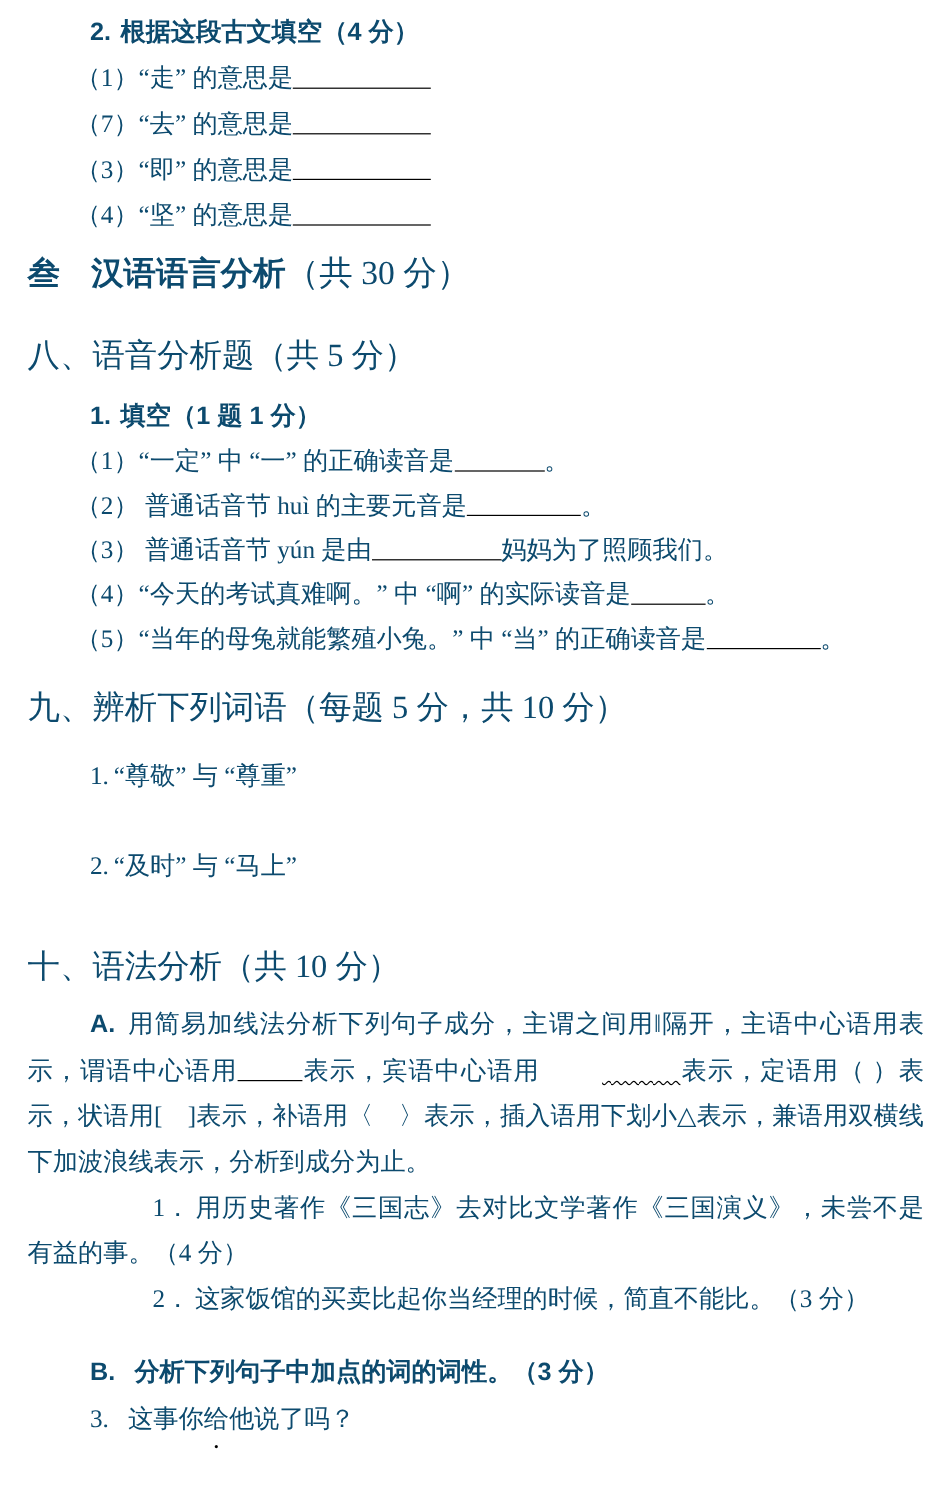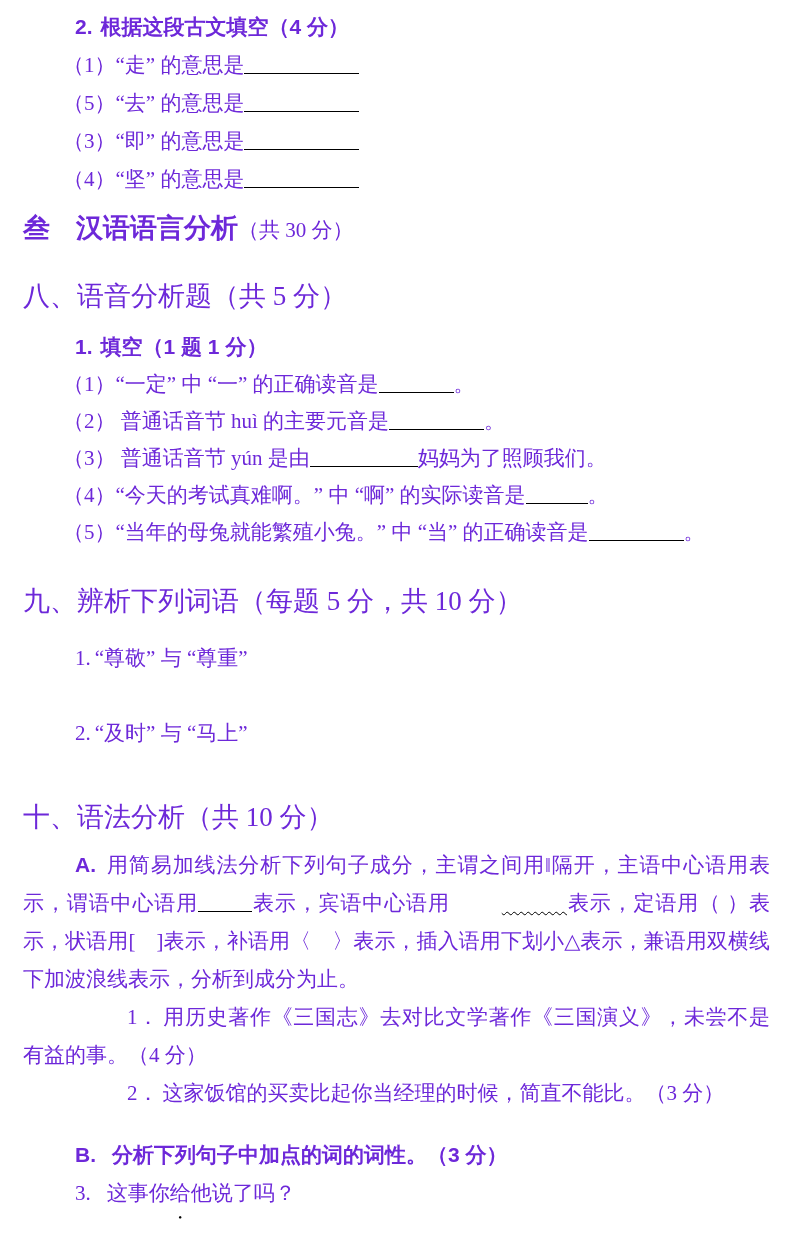--- a/index.html
+++ b/index.html
@@ -2,41 +2,41 @@
 <html><head>
 <meta charset="utf-8">
 <style>
   * { margin: 0; padding: 0; box-sizing: border-box; }
   html, body { background: #ffffff; }
   body { width: 792px; height: 1238px; overflow: hidden; }
   .page {
     width: 792px; height: 1238px;
     padding: 8px 22px 0 23px;
     font-family: "Liberation Serif", "DejaVu Serif", serif;
-    font-size: 21px; color: #6d28d9;
+    font-size: 21px; color: #0c4a6e;
   }
   .line { line-height: 38px; white-space: nowrap; }
   .bold-sans { font-family: "Liberation Sans", "DejaVu Sans", sans-serif; font-weight: bold; }
   .ml52 { margin-left: 52px; }
   .ml40 { margin-left: 40px; }
   .label-gap { display: inline-block; margin-right: 8px; }
   .label-gap-wide { display: inline-block; margin-right: 16px; }
   .label-gap-sm { display: inline-block; margin-right: 4px; }
 
   
   .part-heading { margin-top: 8px; line-height: 44px; white-space: nowrap; }
   .part-num, .part-title { font-family: "Liberation Sans", "DejaVu Sans", sans-serif; font-weight: bold; font-size: 27px; }
   .part-num { margin-right: 26px; }
-  .part-score { font-size: 21px; }
+  .part-score { font-size: 28px; }
 
   
   .sec-heading { font-size: 27px; line-height: 40px; white-space: nowrap; }
   .mt24 { margin-top: 24px; }
   .mt12 { margin-top: 12px; }
-  .mt30 { margin-top: 30px; }
+  .mt30 { margin-top: 18px; }
   .mt18 { margin-top: 18px; }
   .mt37 { margin-top: 37px; }
   .mt31 { margin-top: 45px; }
   .mt9  { margin-top: 9px; }
 
   .item37 { line-height: 37px; white-space: nowrap; }
 
   
   .blank { display: inline-block; border-bottom: 1px solid #000; height: 20px; vertical-align: -2px; }
   .bw115 { width: 115px; }
@@ -74,21 +74,21 @@
 
 <div class="page">
 
   <div class="line bold-sans ml52">
     <span class="label-gap">2.</span><span>根据这段古文填空（4 分）</span>
   </div>
   <div class="line ml40">
     <span>（1）“走” 的意思是</span><span class="blank bw115"></span>
   </div>
   <div class="line ml40">
-    <span>（5）“去” 的意思是</span><span class="blank bw115"></span>
+    <span>（7）“去” 的意思是</span><span class="blank bw115"></span>
   </div>
   <div class="line ml40">
     <span>（3）“即” 的意思是</span><span class="blank bw115"></span>
   </div>
   <div class="line ml40">
     <span>（4）“坚” 的意思是</span><span class="blank bw115"></span>
   </div>
 
   <div class="part-heading">
     <span class="part-num">叁</span><span class="part-title">汉语语言分析</span><span class="part-score">（共 30 分）</span>

